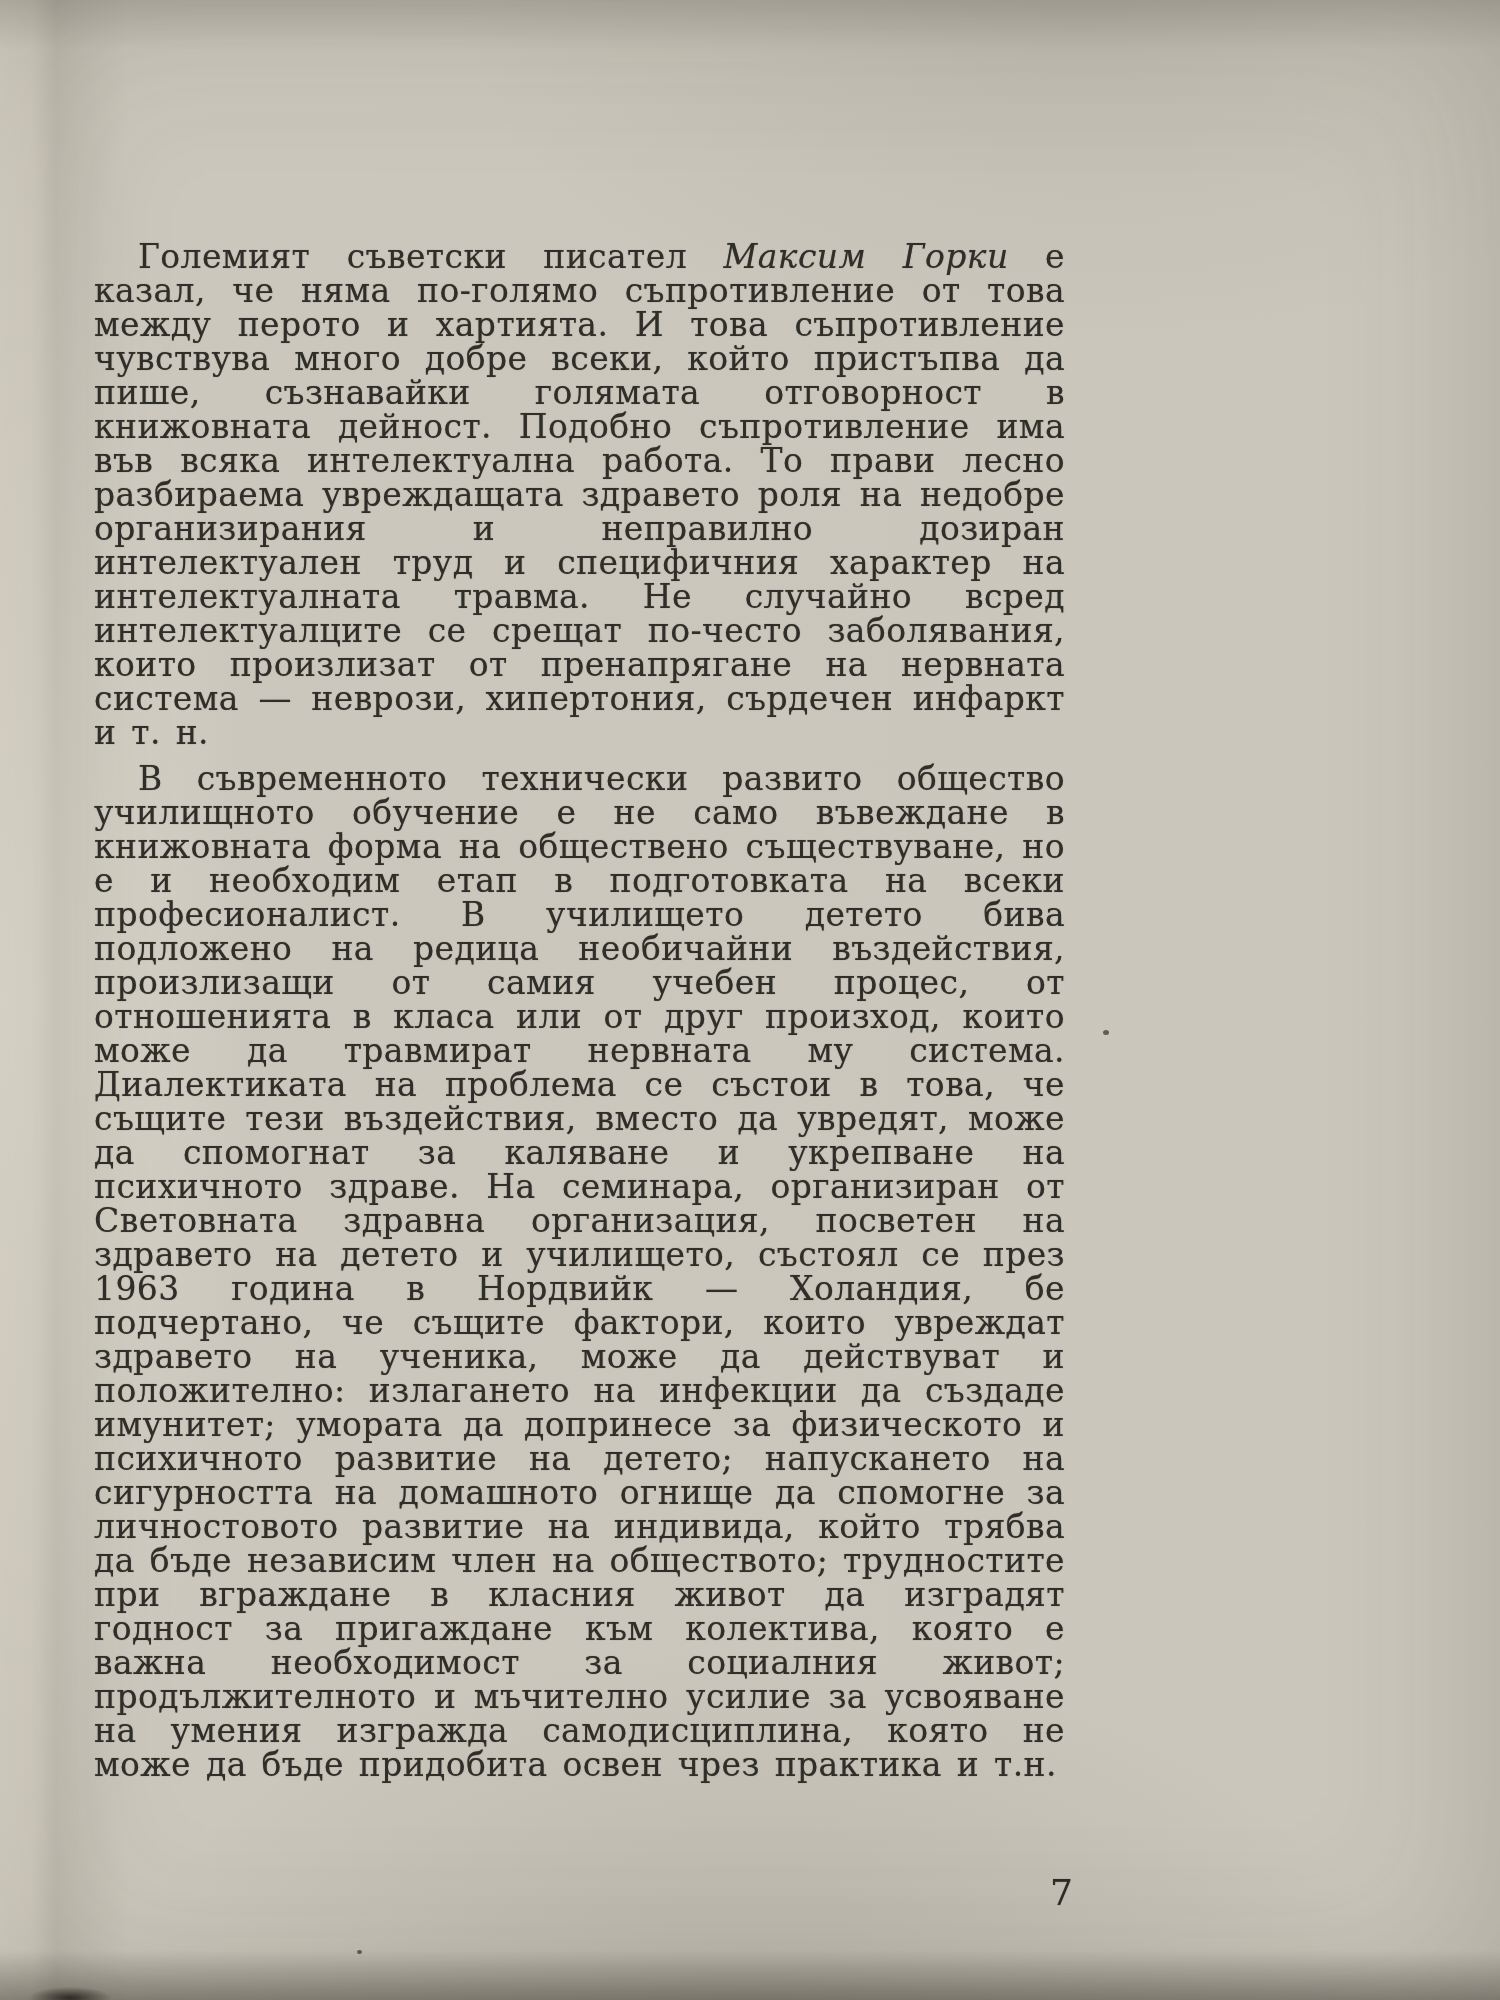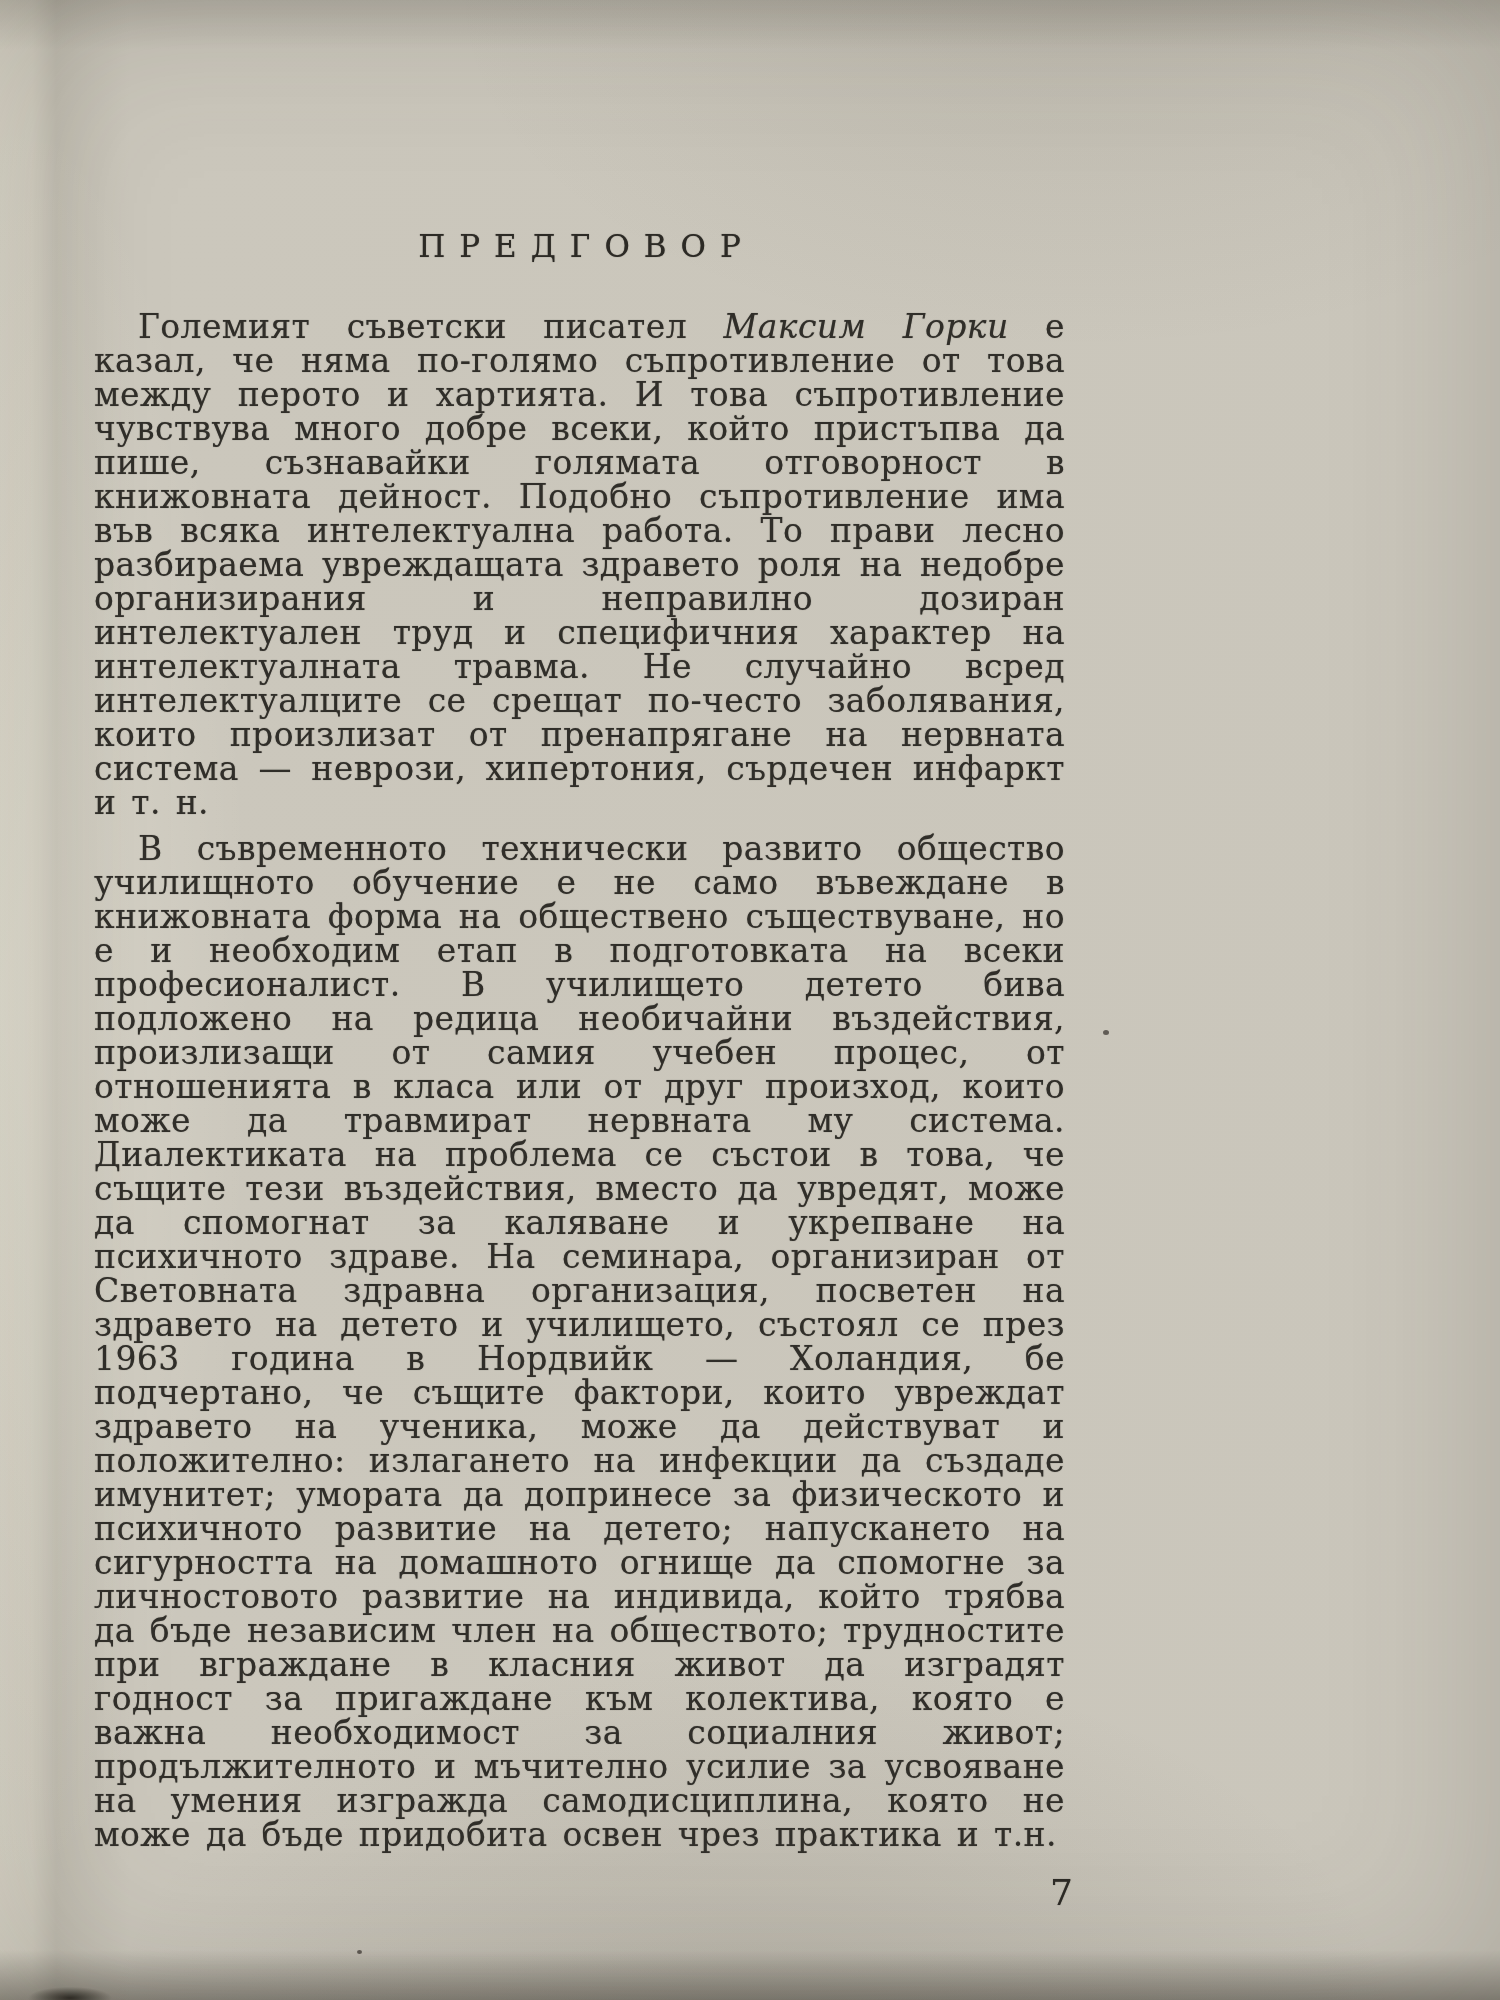--- a/index.html
+++ b/index.html
@@ -74,21 +74,20 @@
     border-radius: 50%;
   }
 </style>
 </head>
 <body>
 
 <div class="page">
 
   <div class="text-column">
 
-    <h1 class="doc-title">ПРЕДГОВОР</h1>
 
     <p class="para"><span>Големият съветски писател </span><span class="italic">Максим Горки</span><span> е казал, че няма по-голямо съпротивление от това между перото и хартията. И това съпротивление чувствува много добре всеки, който пристъпва да пише, съзнавайки голямата отговорност в книжовната дейност. Подобно съпротивление има във всяка интелектуална работа. То прави лесно разбираема увреждащата здравето роля на недобре организирания и неправилно дозиран интелектуален труд и специфичния характер на интелектуалната травма. Не случайно всред интелектуалците се срещат по-често заболявания, които произлизат от пренапрягане на нервната система — неврози, хипертония, сърдечен инфаркт и т. н.</span></p>
 
     <p class="para">В съвременното технически развито общество училищното обучение е не само въвеждане в книжовната форма на обществено съществуване, но е и необходим етап в подготовката на всеки професионалист. В училището детето бива подложено на редица необичайни въздействия, произлизащи от самия учебен процес, от отношенията в класа или от друг произход, които може да травмират нервната му система. Диалектиката на проблема се състои в това, че същите тези въздействия, вместо да увредят, може да спомогнат за каляване и укрепване на психичното здраве. На семинара, организиран от Световната здравна организация, посветен на здравето на детето и училището, състоял се през 1963 година в Нордвийк — Холандия, бе подчертано, че същите фактори, които увреждат здравето на ученика, може да действуват и положително: излагането на инфекции да създаде имунитет; умората да допринесе за физическото и психичното развитие на детето; напускането на сигурността на домашното огнище да спомогне за личностовото развитие на индивида, който трябва да бъде независим член на обществото; трудностите при вграждане в класния живот да изградят годност за пригаждане към колектива, която е важна необходимост за социалния живот; продължителното и мъчително усилие за усвояване на умения изгражда самодисциплина, която не може да бъде придобита освен чрез практика и т.н.</p>
 
   </div>
 
   <div class="page-number">7</div>
 
   <div class="speck" style="left:1103px; top:1030px; width:6px; height:5px;"></div>

